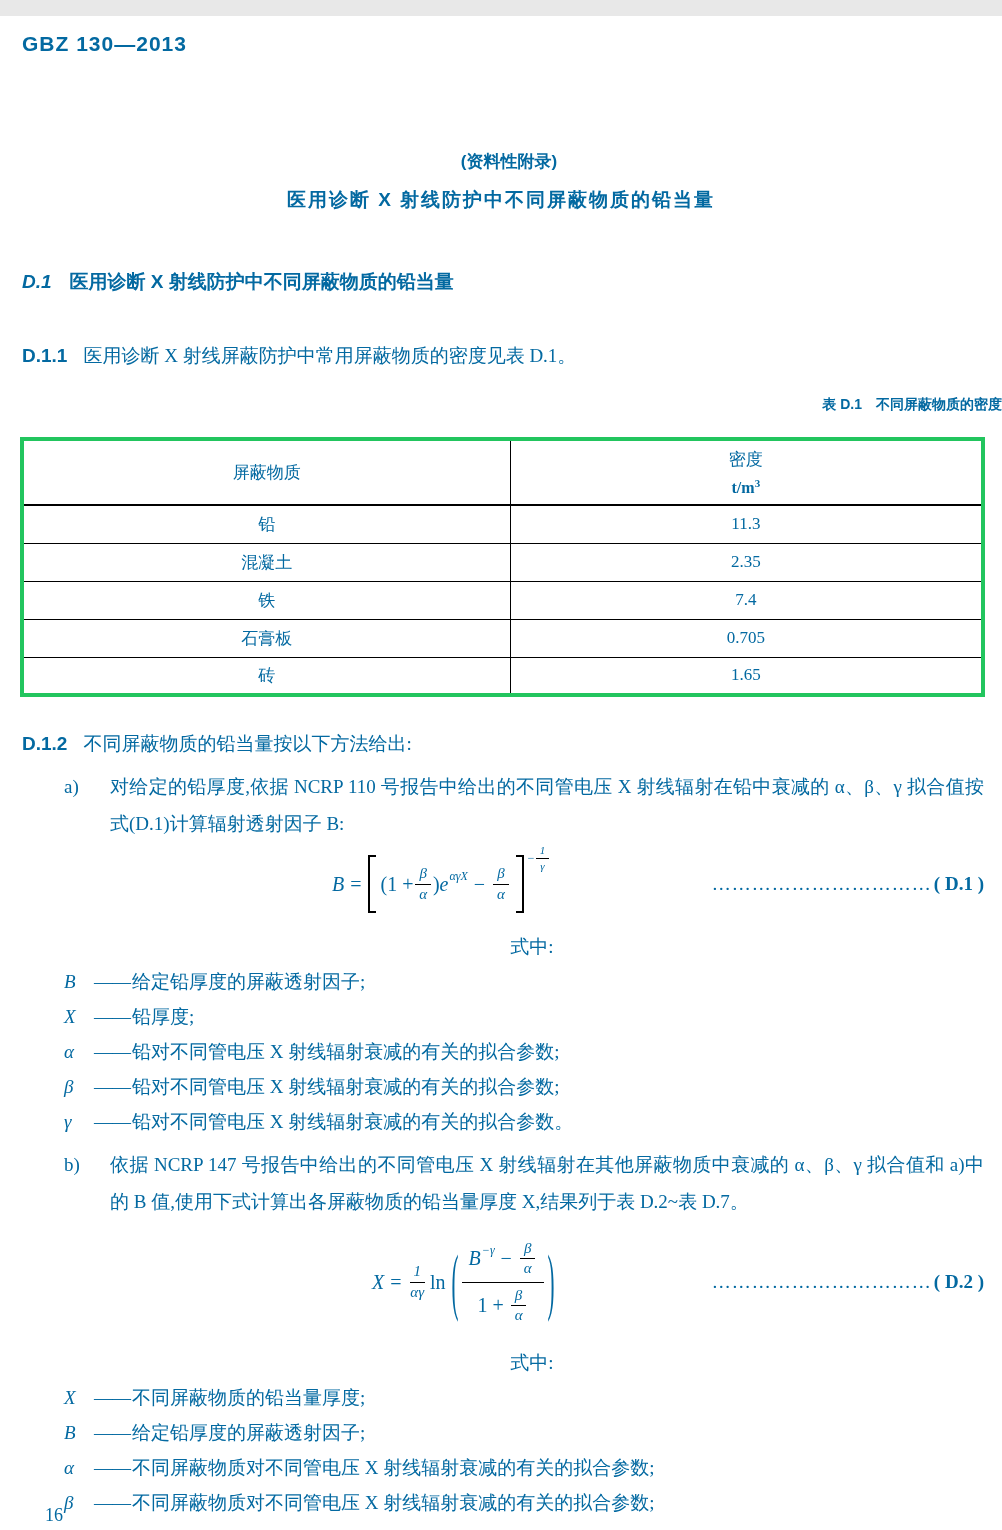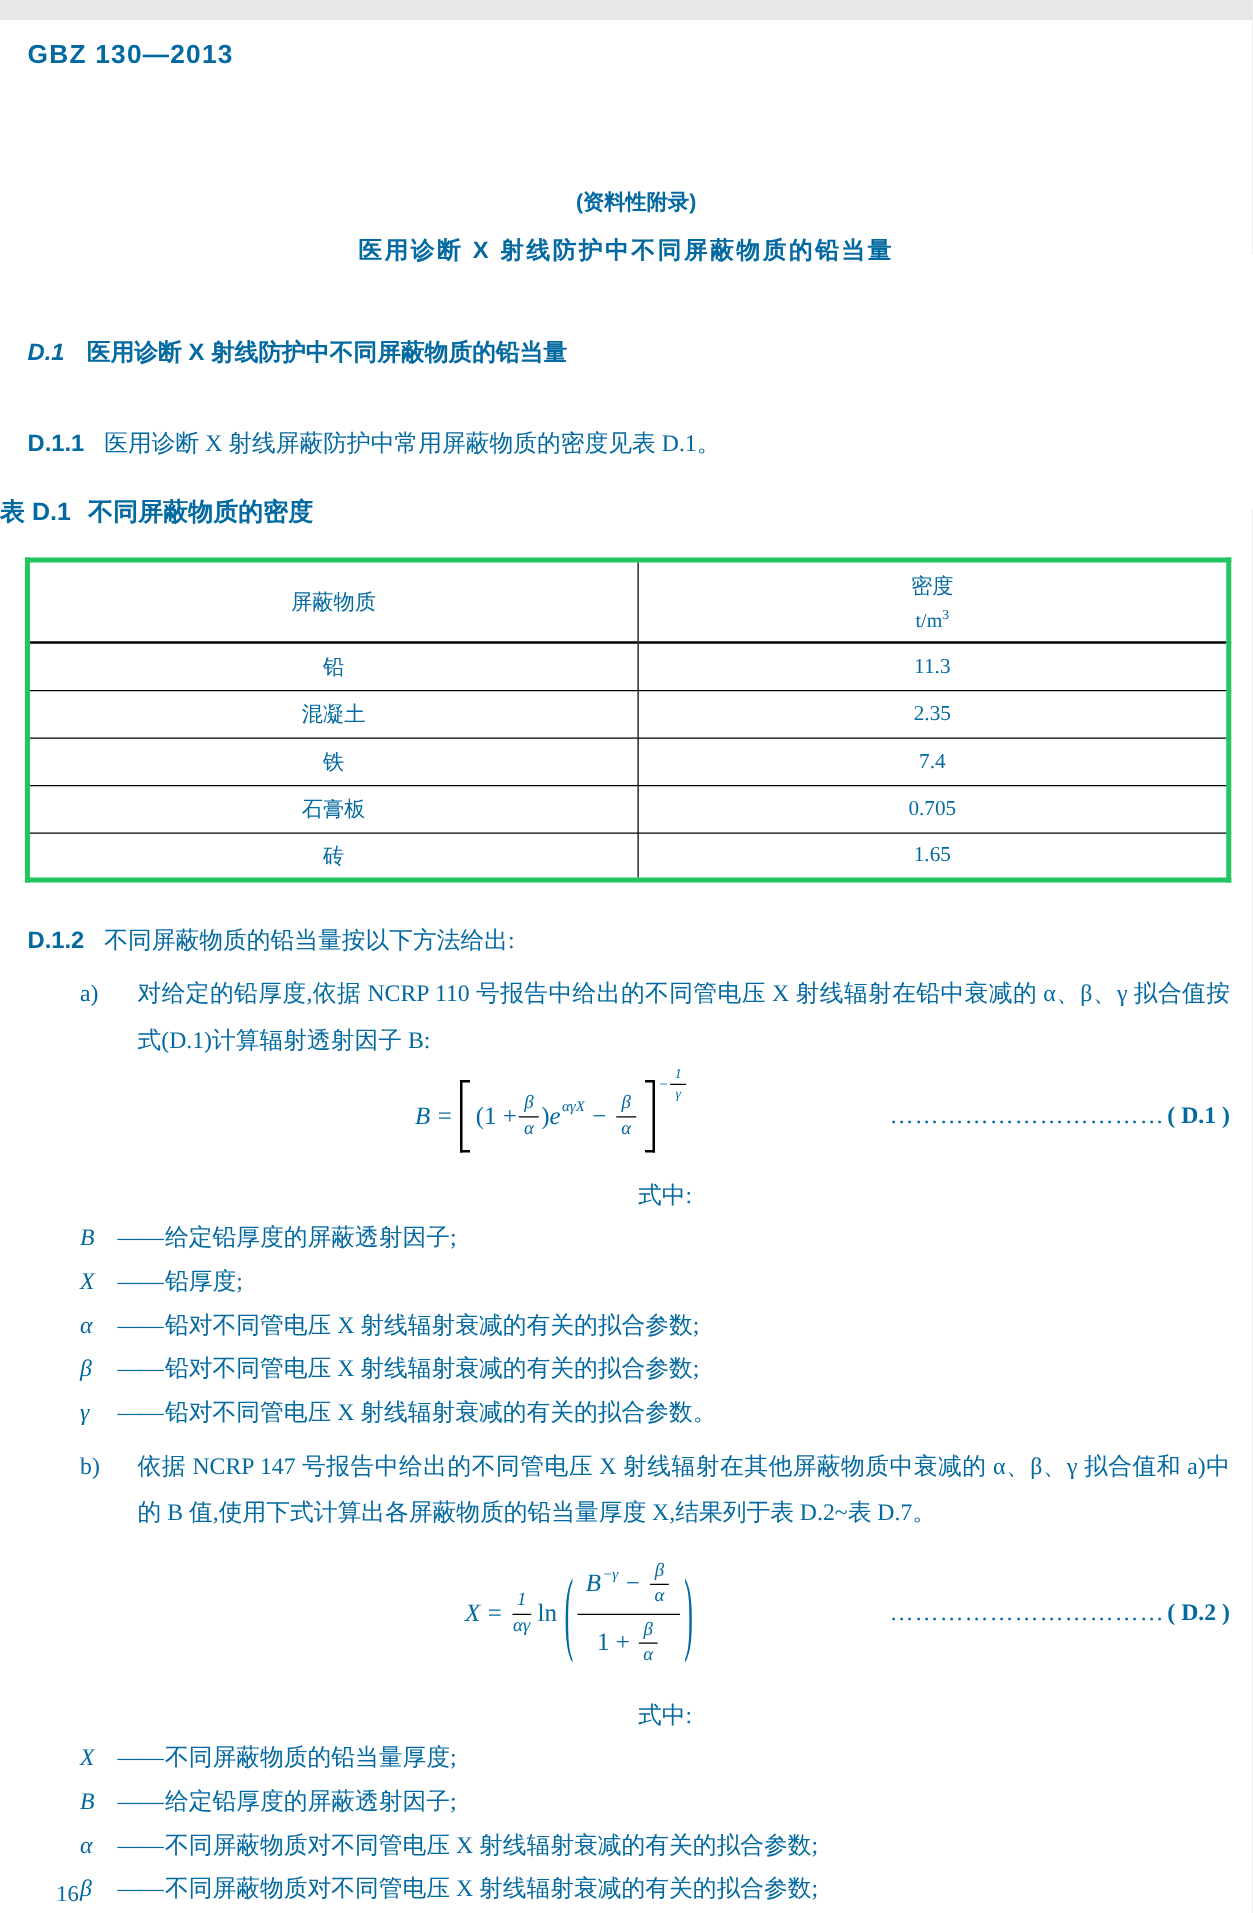--- a/index.html
+++ b/index.html
@@ -15,29 +15,29 @@
     font-weight:bold; font-size:21px; letter-spacing:1px;
   }
   .appendix { padding-top:124px; text-align:center; }
   .apx-title { font-family:"Liberation Sans","DejaVu Sans",sans-serif; font-weight:bold; font-size:21px; letter-spacing:6px; }
   .apx-sub { font-family:Liberation Sans, sans-serif; font-weight:bold; font-size:17px; margin-top:10px;padding-left:16px; }
   .apx-heading { font-family:"Liberation Sans","DejaVu Sans",sans-serif; font-weight:bold; font-size:19px; margin-top:14px; letter-spacing:2px; }
   .sec-d1 { margin:56px 0 0 22px; font-family:"Liberation Sans","DejaVu Sans",sans-serif; font-weight:bold; font-size:19px; }
   .sec-d1 .sec-num { margin-right:18px;font-style:italic; }
   .para { margin:48px 22px 0 22px; font-size:19px; line-height:26px; }
   .para .para-num { font-family:"Liberation Sans","DejaVu Sans",sans-serif; font-weight:bold; margin-right:16px; }
-  .tbl-caption { margin-top:27px; text-align:left; font-family:"Liberation Sans","DejaVu Sans",sans-serif; font-weight:bold; font-size:20px; }
+  .tbl-caption { margin-top:27px; text-align:right; font-family:"Liberation Sans","DejaVu Sans",sans-serif; font-weight:bold; font-size:14px; }
   .tbl-caption .cap-label { margin-right:14px; }
   table.d1 { border-collapse:collapse; width:965px; margin:23px 0 0 20px; table-layout:fixed; }
   table.d1 th, table.d1 td { border:1px solid #000; text-align:center; vertical-align:middle; font-weight:normal; font-size:17px; }
   table.d1 { border:4px solid #22c55e; }
   table.d1 thead th { height:66px; border-bottom:2px solid #000; }
   table.d1 tbody td { height:38px; }
   .col-material { width:50.8%; }
-  .unit-line { margin-top:6px; font-size:16px; }
+  .unit-line { margin-top:6px; font-size:16px;font-weight:bold; }
   sup.u3 { font-size:11px; }
   .para-d12 { margin-top:34px; }
   .list-item { position:relative; margin:11px 18px 0 0; padding-left:110px; font-size:19px; line-height:37px; text-align:justify; }
   .list-marker { position:absolute; left:64px; top:0; }
   
   .formula-block { display:flex; align-items:center; padding:0 18px 0 20px; white-space:nowrap; }
   .fb1 { margin-top:6px; min-height:72px; }
   .fb2 { margin-top:8px; min-height:108px; }
   .formula { display:inline-flex; align-items:center; font-style:italic; font-size:20px; }
   .f1 { margin-left:312px; }

